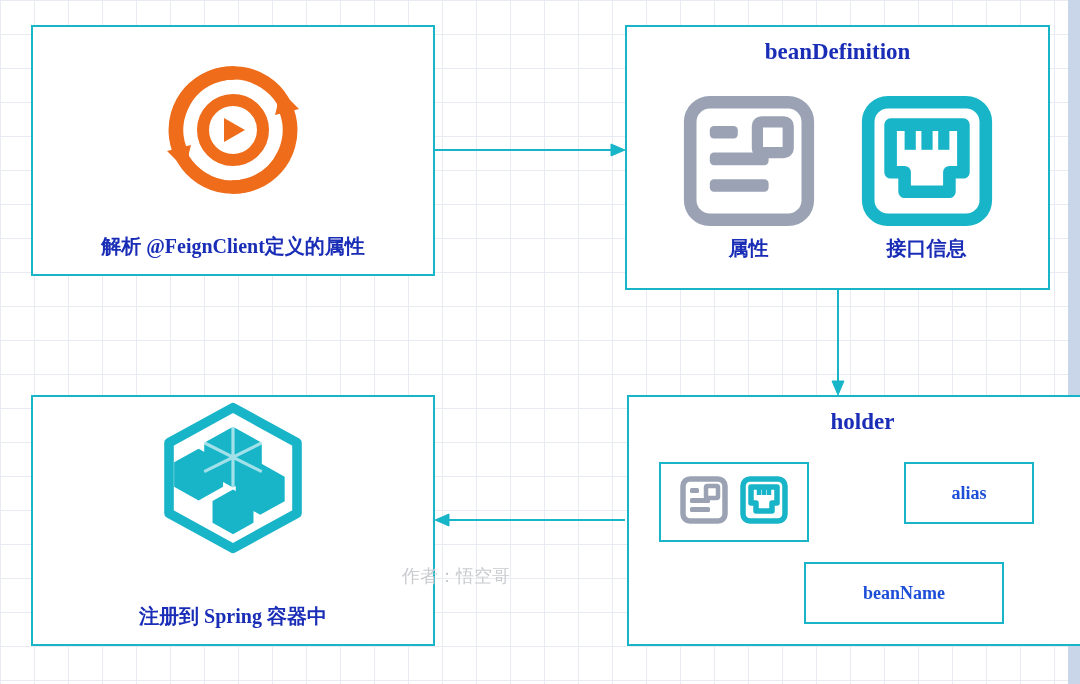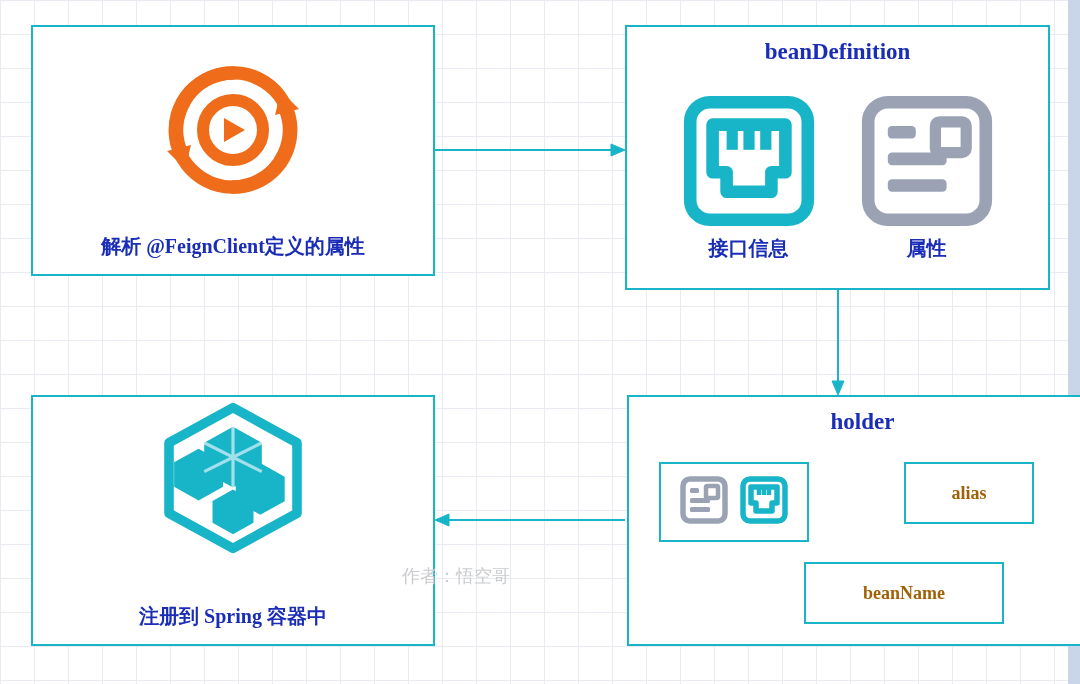--- a/index.html
+++ b/index.html
@@ -56,21 +56,21 @@
     }
 
     
     .mini-box {
       position:absolute;
       border: 2px solid #18b5c9;
       background:#fff;
       display:flex;
       align-items:center;
       justify-content:center;
-      color:#a16207;
+      color:#1d4ed8;
       font-size:18px;
       font-weight:600;
     }
     .mini-beandef { left: 30px;  top: 65px;  width: 150px; height: 80px; gap:10px; }
     .mini-alias   { left: 275px; top: 65px;  width: 130px; height: 62px; }
     .mini-beanname{ left: 175px; top: 165px; width: 200px; height: 62px; }
 
     .watermark {
       position:absolute;
       left: 402px; top: 563px;
@@ -124,43 +124,43 @@
       </g>
     </svg>
   </div>
   <div class="box-caption">注册到 Spring 容器中</div>
 </div>
 
 <div class="box box-right-top">
   <div class="box-title">beanDefinition</div>
   <div class="icon-wrap">
     <div class="icon-inner">
+      <div class="sub-col">
+        <span>
+          <svg width="140" height="140" viewBox="0 0 100 100">
+            <rect x="8" y="8" width="84" height="84" rx="14" fill="none" stroke="#9aa2b4" stroke-width="9"></rect>
+            <rect x="22" y="25" width="20" height="9" rx="3" fill="#9aa2b4"></rect>
+            <rect x="22" y="44" width="42" height="9" rx="3" fill="#9aa2b4"></rect>
+            <rect x="22" y="63" width="42" height="9" rx="3" fill="#9aa2b4"></rect>
+            <rect x="56" y="22" width="22" height="22" rx="3" fill="none" stroke="#9aa2b4" stroke-width="8"></rect>
+          </svg>
+        </span>
+        <span class="sub-label">属性</span>
+      </div>
       <div class="sub-col">
         <span>
           <svg width="140" height="140" viewBox="0 0 100 100">
             <rect x="8" y="8" width="84" height="84" rx="14" fill="none" stroke="#18b5c9" stroke-width="9"></rect>
             <path d="M 24 24 L 76 24 L 76 58 L 66 58 L 66 72 L 34 72 L 34 58 L 24 58 Z" fill="none" stroke="#18b5c9" stroke-width="9" stroke-linejoin="round"></path>
             <line x1="38" y1="24" x2="38" y2="42" stroke="#18b5c9" stroke-width="8"></line>
             <line x1="50" y1="24" x2="50" y2="42" stroke="#18b5c9" stroke-width="8"></line>
             <line x1="62" y1="24" x2="62" y2="42" stroke="#18b5c9" stroke-width="8"></line>
           </svg>
         </span>
         <span class="sub-label">接口信息</span>
-      </div>
-      <div class="sub-col">
-        <span>
-          <svg width="140" height="140" viewBox="0 0 100 100">
-            <rect x="8" y="8" width="84" height="84" rx="14" fill="none" stroke="#9aa2b4" stroke-width="9"></rect>
-            <rect x="22" y="25" width="20" height="9" rx="3" fill="#9aa2b4"></rect>
-            <rect x="22" y="44" width="42" height="9" rx="3" fill="#9aa2b4"></rect>
-            <rect x="22" y="63" width="42" height="9" rx="3" fill="#9aa2b4"></rect>
-            <rect x="56" y="22" width="22" height="22" rx="3" fill="none" stroke="#9aa2b4" stroke-width="8"></rect>
-          </svg>
-        </span>
-        <span class="sub-label">属性</span>
       </div>
     </div>
   </div>
 </div>
 
 <div class="box box-right-bottom">
   <div class="box-title">holder</div>
 
   <div class="mini-box mini-beandef">
     <span>

